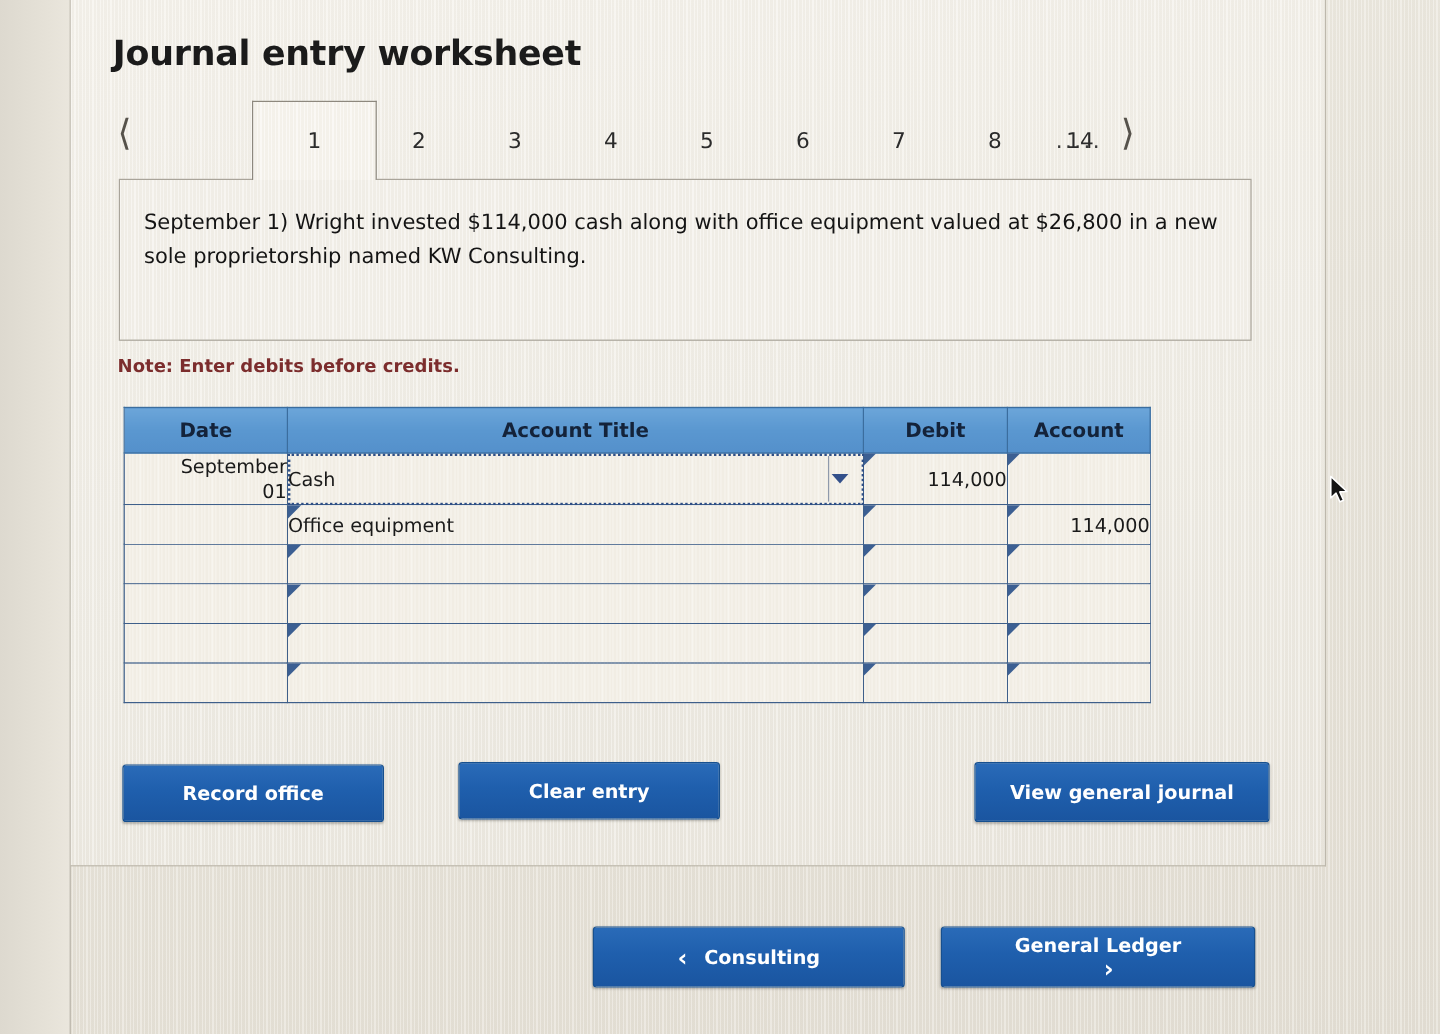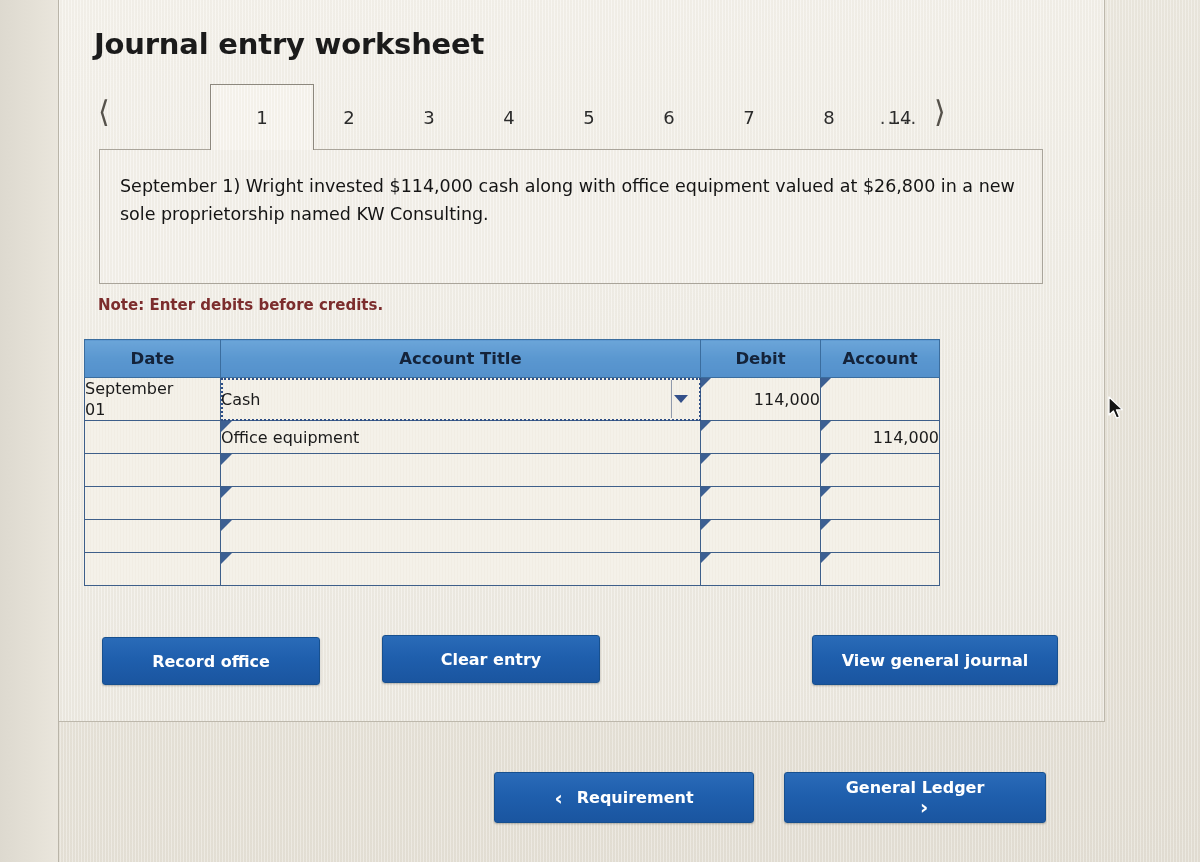--- a/index.html
+++ b/index.html
@@ -128,21 +128,21 @@
     position: absolute;
     left: 98px; top: 296px;
     font-size: 15px;
     font-weight: bold;
     color: #7c2d2d;
   }
 
   
   #journal-table {
     position: absolute;
-    left: 84px; top: 339px;
+    left: 103px; top: 339px;
     width: 855px;
     border-collapse: collapse;
     table-layout: fixed;
     font-size: 16px;
   }
   #journal-table th {
     background: linear-gradient(180deg,#6ba5d9 0%, #5a97d0 50%, #5490cb 100%);
     color: #14233a;
     font-weight: bold;
     font-size: 16.5px;
@@ -159,21 +159,21 @@
       repeating-linear-gradient(90deg, rgba(255,255,255,0.35) 0px, rgba(255,255,255,0.35) 1px, rgba(0,0,0,0.008) 1px, rgba(0,0,0,0.008) 3px),
       #f3efe6;
     position: relative;
     box-sizing: border-box;
   }
   td.date-cell {
     border: 1px solid #857f74;
     background:
       repeating-linear-gradient(90deg, rgba(255,255,255,0.30) 0px, rgba(255,255,255,0.30) 1px, rgba(0,0,0,0.012) 1px, rgba(0,0,0,0.012) 3px),
       #ebe7dd;
-    text-align: left;
+    text-align: right;
     font-size: 16px;
     color: #1a1a1a;
     line-height: 21px;
   }
   td.acct-cell {
     text-align: left;
     padding-left: 14px;
     color: #1a1a1a;
   }
   td.acct-cell.indent { padding-left: 30px; }
@@ -369,21 +369,21 @@
 </div>
 <div class="btn" id="btn-clear">
   <span>Clear entry</span>
 </div>
 <div class="btn" id="btn-viewgj">
   <span>View general journal</span>
 </div>
 
 <div class="btn" id="btn-req">
   <span class="chev">‹</span>
-  <span>Requirement</span>
+  <span>Consulting</span>
 </div>
 <div class="btn" id="btn-gl">
   <span>General Ledger</span>
   <span class="chev">›</span>
 </div>
 
 <svg id="mouse-cursor" viewBox="0 0 18 24">
   <path d="M1,1 L1,19 L5.4,15 L8.6,22.2 L11.6,20.9 L8.5,13.9 L14.4,13.6 Z" fill="#141414" stroke="#ffffff" stroke-width="1.3" stroke-linejoin="round"></path>
 </svg>
 

